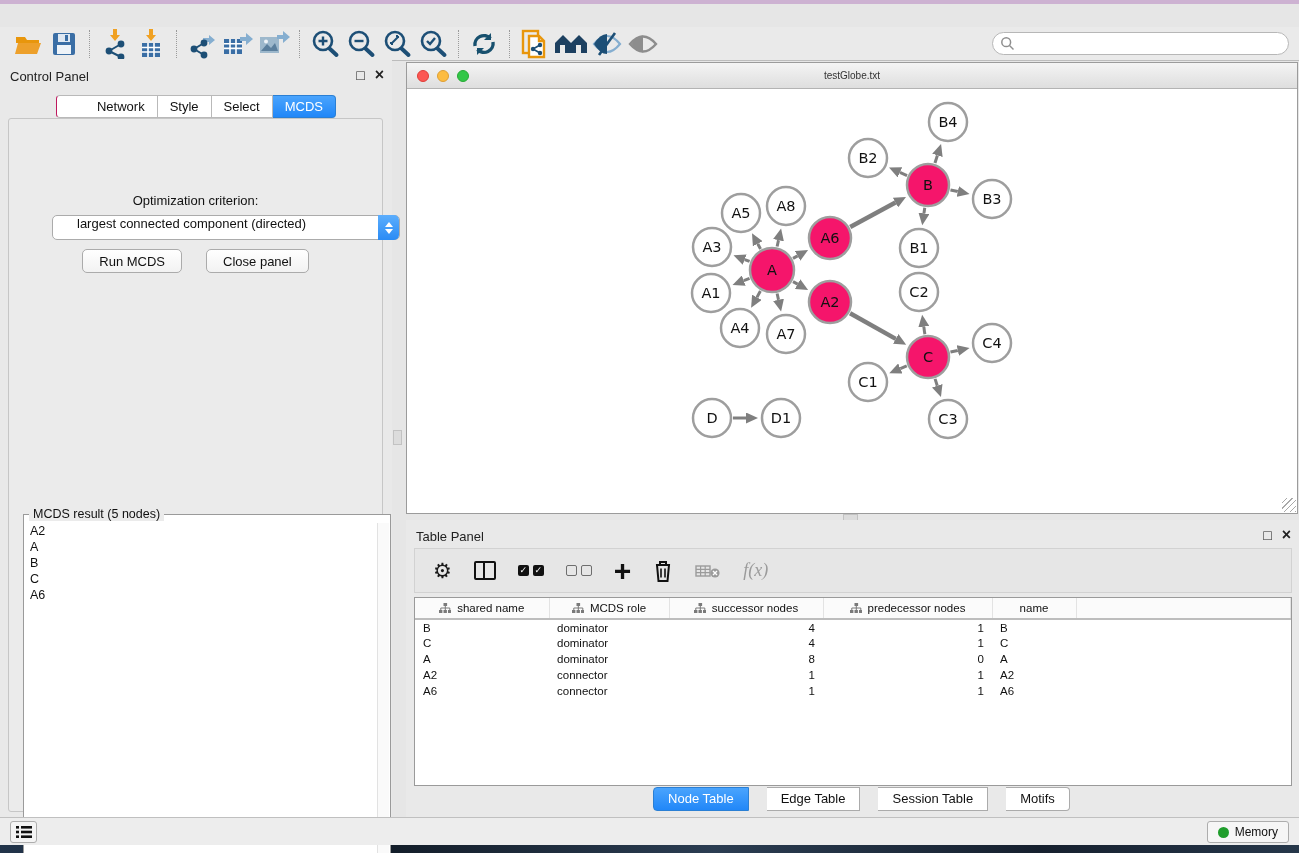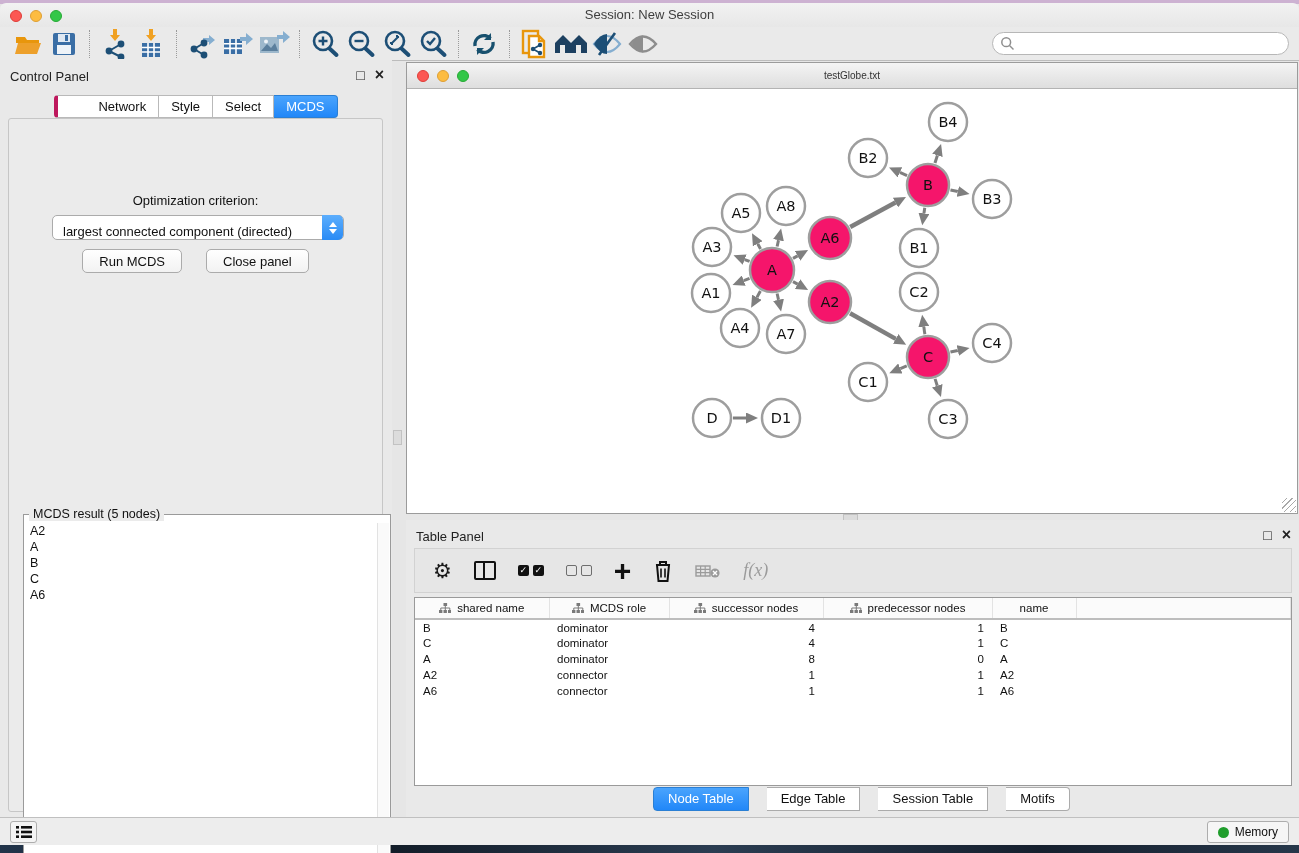--- a/index.html
+++ b/index.html
@@ -32,29 +32,29 @@
   .search-wrap input { border:none; outline:none; flex:1; height:18px; font-size:12px; background:transparent; }
 
   
   .control-panel { position:absolute; left:0; top:60px; width:392px; height:757px; background:#e9e9e9; }
   .panel-title-row { position:absolute; left:10px; top:9px; font-size:13px; color:#222; }
   .panel-icons { position:absolute; right:8px; top:7px; display:flex; gap:10px; font-size:14px; color:#222; }
   .panel-icons span { cursor:default; line-height:16px; }
   .panel-icons .x { font-weight:900; font-size:16px; line-height:15px; }
   .cp-tabs { position:absolute; left:0; top:35px; width:100%; display:flex; justify-content:center; }
   .cp-tab { font-size:13px; padding:3px 12px; background:#fff; border:1px solid #b9b9b9; border-left:none; color:#111; }
-  .cp-tab:first-child { border-left:4px solid #be185d; border-radius:4px 0 0 4px;padding-left:40px; }
+  .cp-tab:first-child { border-left:1px solid #be185d; border-radius:4px 0 0 4px;padding-left:40px; }
   .cp-tab:last-child { border-radius:0 4px 4px 0; }
   .cp-tab.active { background:linear-gradient(#4aa4fd,#2187f8); border-color:#2a7fd4; color:#fff; }
   .cp-content { position:absolute; left:8px; top:58px; width:375px; height:694px;
     background:#ebebeb; border:1px solid #c6c6c6; border-radius:3px; }
   .opt-label { position:absolute; top:74px; width:100%; text-align:center; font-size:13px; color:#111; }
-  .criterion { position:absolute; left:43px; top:96px; width:292px; height:25px; background:#fff;
-    border:1px solid #ababab; border-radius:5px; font-size:13px; color:#111; display:flex; align-items:flex-end;
-    padding-left:10px; }
+  .criterion { position:absolute; left:43px; top:96px; width:348px; height:25px; background:#fff;
+    border:1px solid #ababab; border-radius:5px; font-size:13px; color:#111; display:flex; align-items:flex-start;
+    padding-left:24px; }
   .criterion .stepper { position:absolute; right:0; top:-1px; width:21px; height:25px;
     background:linear-gradient(#5caefd,#2a8bf5); border-radius:0 5px 5px 0; display:flex; flex-direction:column;
     align-items:center; justify-content:center; gap:2px; }
   .chev-up { width:0; height:0; border-left:4px solid transparent; border-right:4px solid transparent; border-bottom:5px solid #fff; }
   .chev-dn { width:0; height:0; border-left:4px solid transparent; border-right:4px solid transparent; border-top:5px solid #fff; }
   .cp-buttons { position:absolute; left:0; top:130px; width:100%; display:flex; justify-content:center; gap:24px; }
   .btn { background:linear-gradient(#ffffff,#f2f2f2); border:1px solid #ababab; border-radius:5px;
     font-size:13px; color:#111; padding:3px 16px; height:24px; }
   .result-box { position:absolute; left:14px; top:395px; width:368px; height:343px; border:1px solid #9a9a9a; background:#fff; }
   .result-legend { position:absolute; top:-8px; left:5px; background:#ebebeb; padding:0 4px; font-size:12.5px; color:#111; }
@@ -118,28 +118,20 @@
     border:1px solid #adadad; border-radius:3px; display:flex; align-items:center; gap:6px; padding:4px 10px; font-size:12px; color:#111; }
   .mem-dot { width:11px; height:11px; border-radius:50%; background:#1f9d2c; }
 </style>
 </head>
 <body>
 
 <div class="screen">
   <div class="desktop-top"></div>
   <div class="desktop-bottom"></div>
 
-  <div class="titlebar">
-    <div class="lights">
-      <div class="light red"></div>
-      <div class="light yellow"></div>
-      <div class="light green"></div>
-    </div>
-    <div class="title">Session: New Session</div>
-  </div>
 
   <div class="toolbar">
     <div class="tb-btn">
       <svg width="28" height="26" viewBox="0 0 28 26">
           <path d="M2 6h9l2 3h12v3H2z" fill="#e8960c"></path>
           <path d="M4 12h23l-4 11H1z" fill="#eda02b"></path>
         </svg>
     </div>
     <div class="tb-btn">
       <svg width="26" height="26" viewBox="0 0 26 26">

